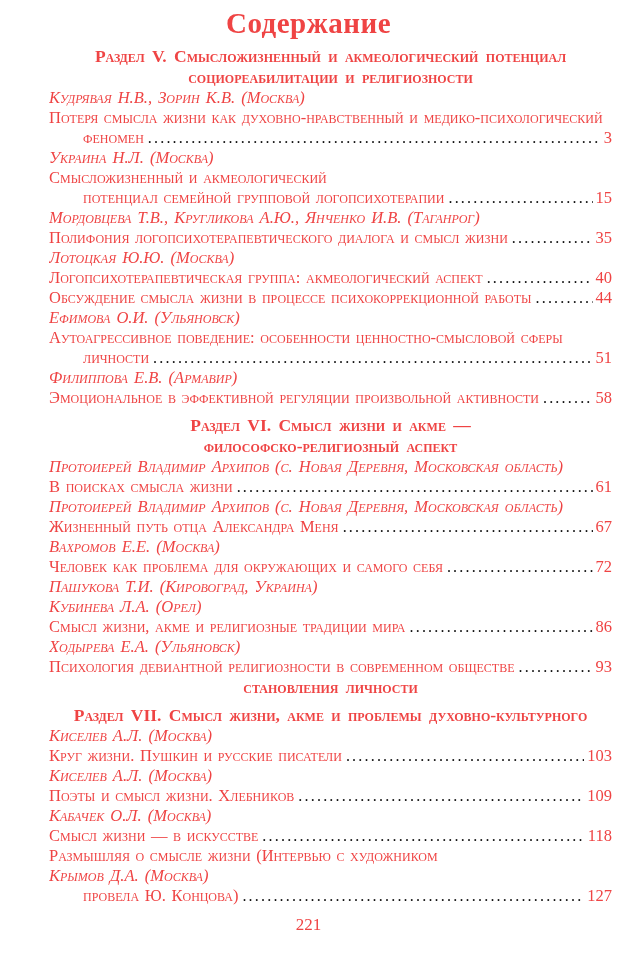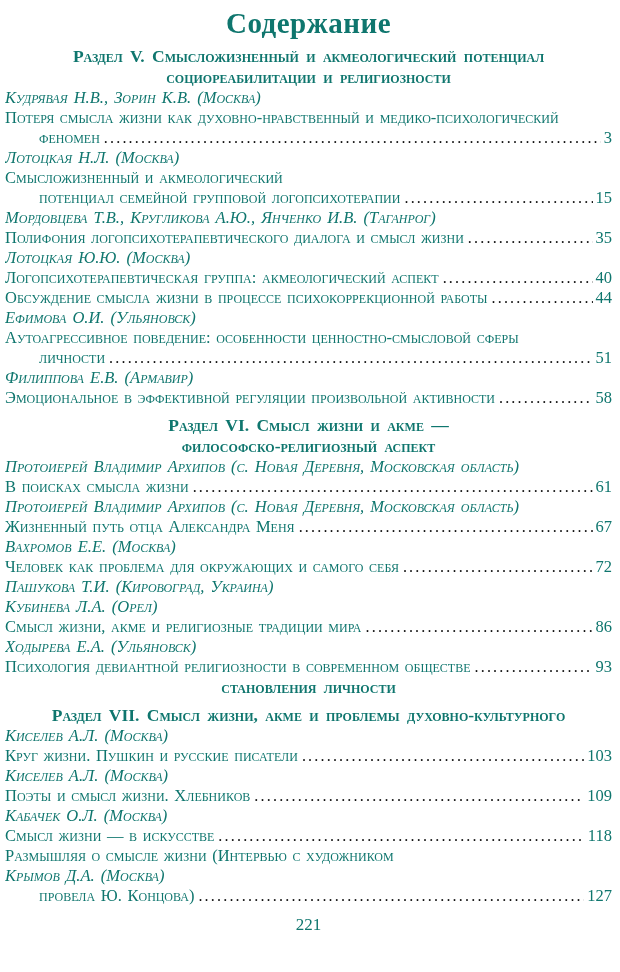--- a/index.html
+++ b/index.html
@@ -9,32 +9,32 @@
     width: 620px;
     height: 972px;
     overflow: hidden;
   }
   .page {
     box-sizing: border-box;
     width: 620px;
     height: 972px;
     padding: 6px 8px 0 5px;
     font-family: "Liberation Serif", "DejaVu Serif", serif;
-    color: #0f766e;
+    color: #ef4444;
     position: relative;
   }
   .doc-title {
     text-align: center;
     font-size: 29px;
     font-weight: 700;
     line-height: 34px;
     margin: 0 0 6px 0;
     letter-spacing: 0.5px;
   }
-  .toc { display: block; }
+  .toc { display: block; margin-left: 44px; }
   .line {
     display: flex;
     align-items: baseline;
     font-size: 16.5px;
     line-height: 20px;
     font-variant: small-caps;
     word-spacing: 1.5px;
     white-space: nowrap;
   }
   .line .text { flex: 0 1 auto; overflow: hidden; }
@@ -102,21 +102,21 @@
       <div class="line title">
     <span class="text">Потеря смысла жизни как духовно-нравственный и медико-психологический</span>
 
   </div>
       <div class="line title indent">
     <span class="text">феномен</span>
     <span class="leader"></span>
     <span class="pagenum">3</span>
   </div>
       <div class="line author">
-    <span class="text">Лотоцкая Н.Л. (Москва)</span>
+    <span class="text">Украина Н.Л. (Москва)</span>
 
   </div>
       <div class="line title">
     <span class="text">Смысложизненный и акмеологический</span>
 
   </div>
       <div class="line title indent">
     <span class="text">потенциал семейной групповой логопсихотерапии</span>
     <span class="leader"></span>
     <span class="pagenum">15</span>

